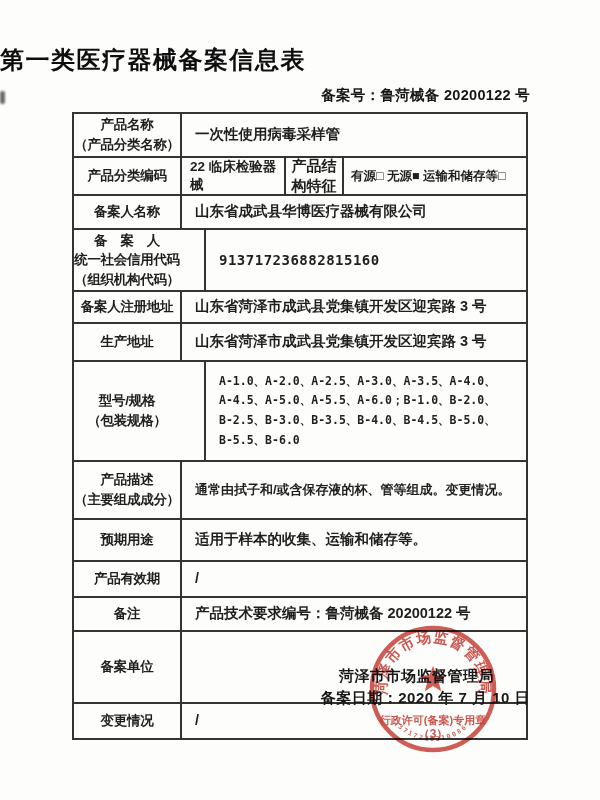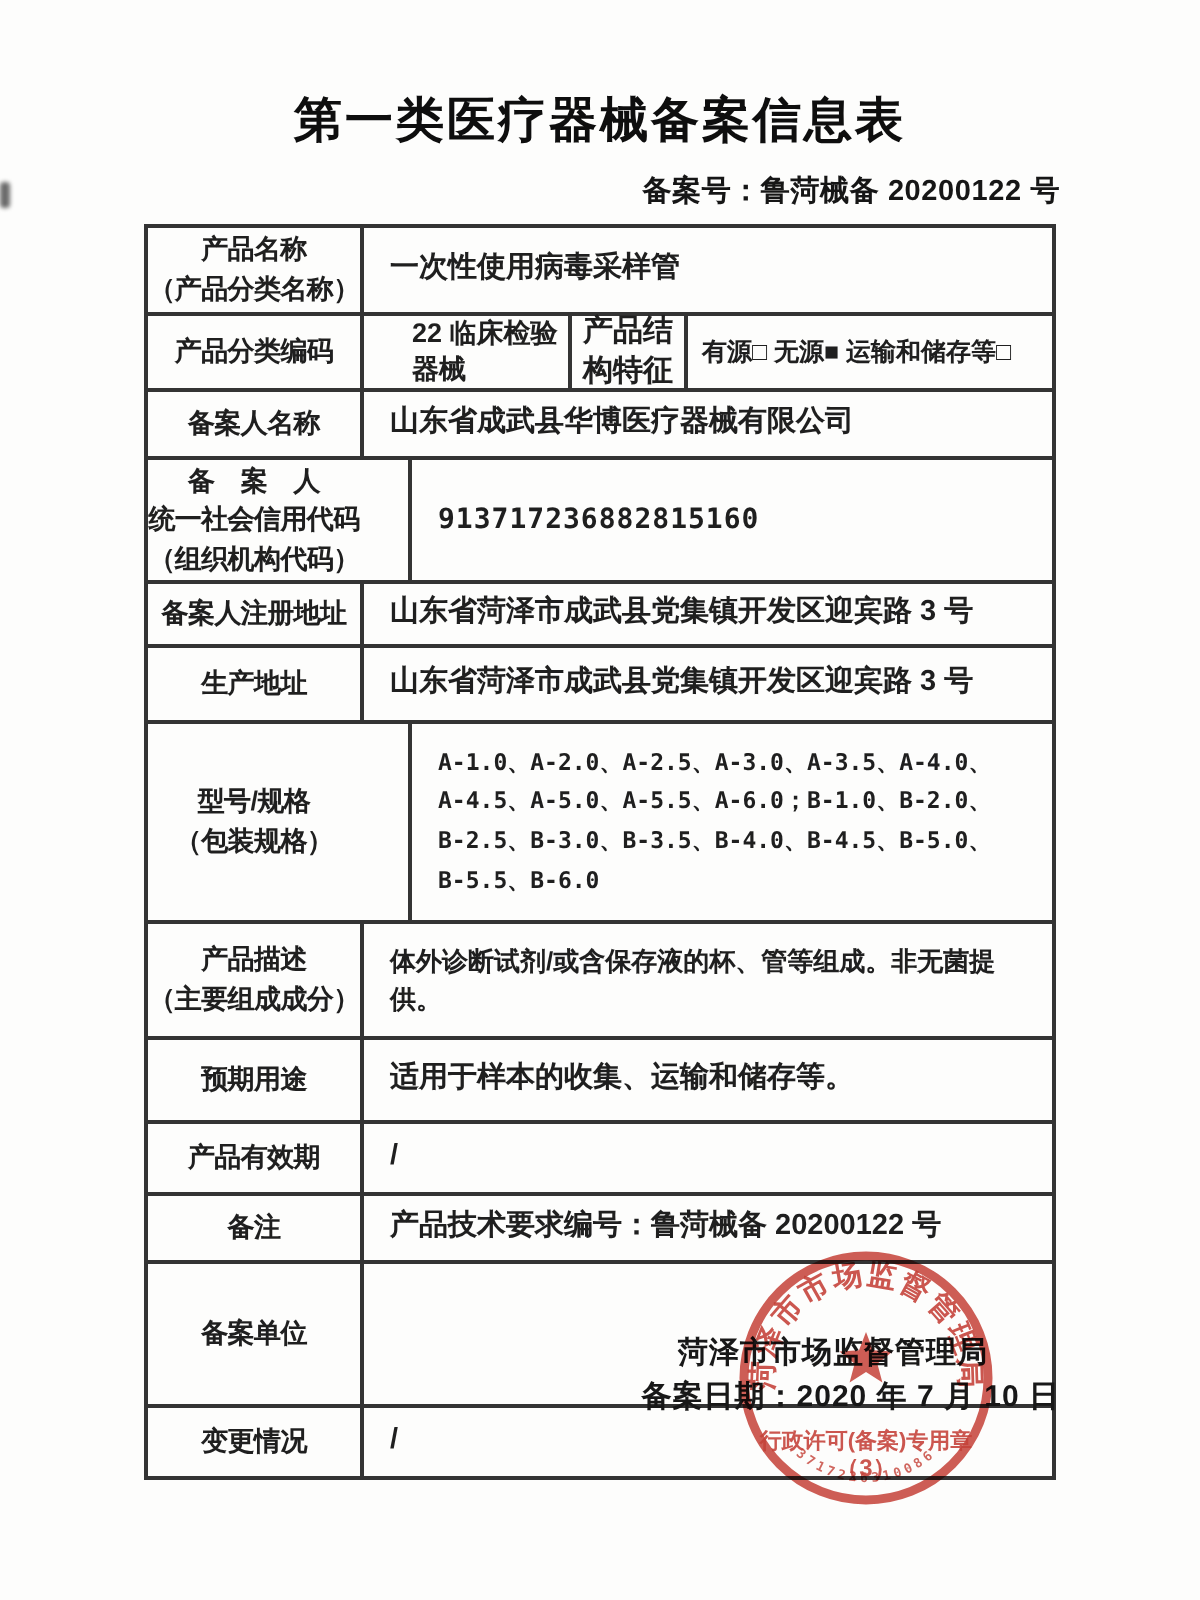--- a/index.html
+++ b/index.html
@@ -4,21 +4,21 @@
 <style>
   html,body { margin:0; padding:0; background:#ffffff; }
   .page {
     position:relative; width:600px; height:800px;
     background:#fdfdfc; overflow:hidden;
     font-family:"Liberation Sans", sans-serif;
     color:#1f1f1f;
   }
   .doc-title {
     position:absolute; top:44px; left:0; width:100%;
-    text-align:center; font-size:24px; font-weight:bold;
+    text-align:left; font-size:24px; font-weight:bold;
     letter-spacing:1.5px; color:#0e0e0e;
   }
   .filing-no {
     position:absolute; top:86px; right:70px;
     font-size:14.5px; font-weight:bold; color:#161616;
     letter-spacing:0.3px;
   }
   .doc-table {
     position:absolute; left:72px; top:112px; width:456px;
     border:2px solid #343434; box-sizing:border-box;
@@ -35,21 +35,21 @@
   }
   .cell-value {
     flex:1 1 auto; display:flex; align-items:center;
     border-left:2px solid #343434;
     padding:4px 6px 4px 13px; box-sizing:border-box;
     font-size:14.5px; font-weight:bold; line-height:1.5;
   }
   .cell-sub {
     flex:0 0 104px; width:104px; display:flex; align-items:center;
     border-left:2px solid #343434; box-sizing:border-box;
-    padding:2px 2px 2px 24px; font-size:13.5px; font-weight:bold; line-height:1.35;
+    padding:2px 2px 2px 8px; font-size:13.5px; font-weight:bold; line-height:1.35;
   }
   .cell-sublabel {
     flex:0 0 58px; width:58px; display:flex; align-items:center; justify-content:center;
     border-left:2px solid #343434; box-sizing:border-box;
     text-align:center; padding:2px; font-size:15px; font-weight:bold; line-height:1.35;
   }
   .cell-checks { white-space:nowrap; font-size:12.5px; padding-left:7px; letter-spacing:0; }
   .mono { font-family:"DejaVu Sans Mono", monospace;margin-left:24px; }
   .models { font-size:11.5px; line-height:1.7; padding-right:20px; }
   .code18 { font-size:14px; letter-spacing:0.5px; }
@@ -119,21 +119,21 @@
 
     <div class="trow" style="height:100px">
       <div class="cell-label">型号/规格
 （包装规格）</div>
       <div class="cell-value mono models">A-1.0、A-2.0、A-2.5、A-3.0、A-3.5、A-4.0、A-4.5、A-5.0、A-5.5、A-6.0；B-1.0、B-2.0、B-2.5、B-3.0、B-3.5、B-4.0、B-4.5、B-5.0、B-5.5、B-6.0</div>
     </div>
 
     <div class="trow" style="height:58px">
       <div class="cell-label">产品描述
 （主要组成成分）</div>
-      <div class="cell-value desc">体外诊断试剂/或含保存液的杯、管等组成。非无菌提供。</div>
+      <div class="cell-value desc">通常由拭子和/或含保存液的杯、管等组成。变更情况。</div>
     </div>
 
     <div class="trow" style="height:42px">
       <div class="cell-label">预期用途</div>
       <div class="cell-value">适用于样本的收集、运输和储存等。</div>
     </div>
 
     <div class="trow" style="height:36px">
       <div class="cell-label">产品有效期</div>
       <div class="cell-value">/</div>

